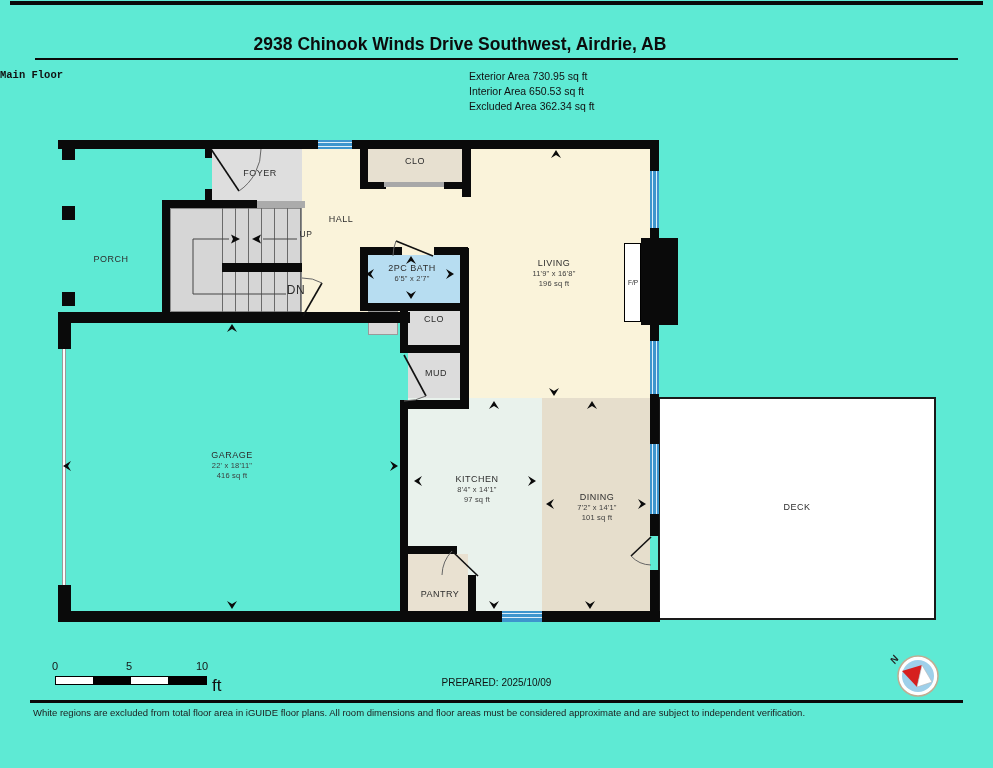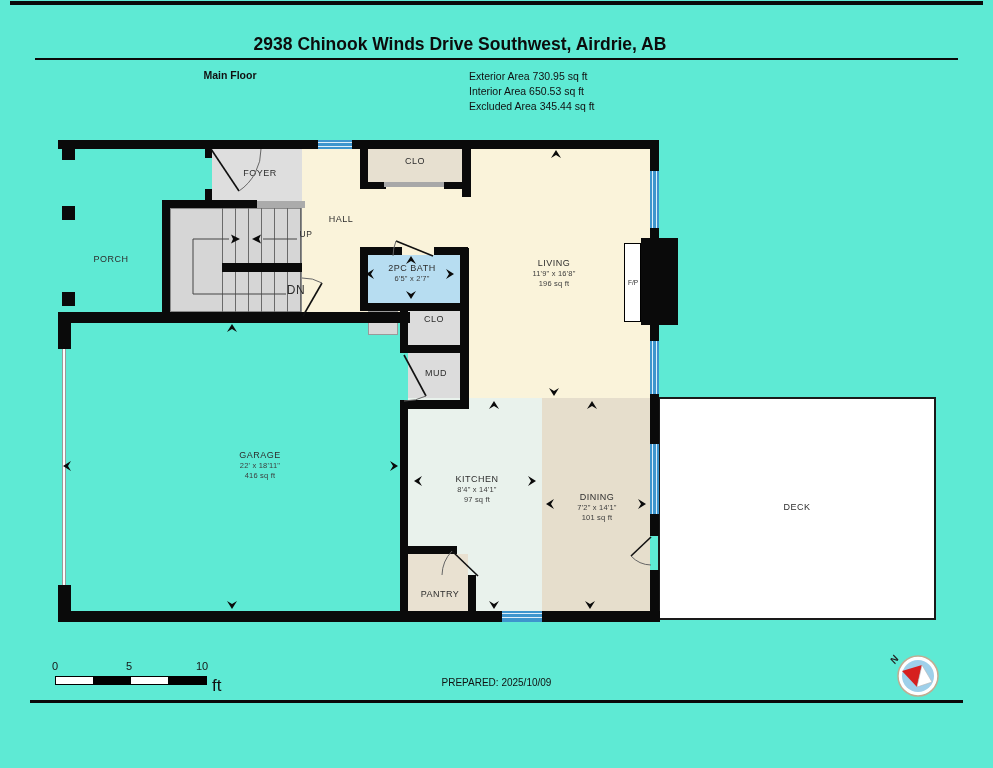--- a/index.html
+++ b/index.html
@@ -3,21 +3,21 @@
 <meta charset="utf-8">
 <style>
   html,body{margin:0;padding:0;background:#fff;}
   .page{position:relative;width:993px;height:768px;background:#5eead4;overflow:hidden;
         font-family:"Liberation Sans", sans-serif;color:#111;}
   .abs{position:absolute;}
   
   .topline{position:absolute;left:10px;top:1px;width:973px;height:4px;background:#0a0a0a;}
   .title{position:absolute;left:0;top:34px;width:920px;text-align:center;font-size:17.5px;font-weight:bold;color:#0c0c0c;}
   .titlerule{position:absolute;left:35px;top:58px;width:923px;height:2px;background:#0a0a0a;}
-  .floorlabel{position:absolute;left:0;top:69px;width:460px;text-align:center;font-size:10.5px;font-weight:bold;}
+  .floorlabel{position:absolute;left:0;top:69px;width:460px;text-align:left;font-size:10.5px;font-weight:bold;font-family:Liberation Mono, monospace;}
   .arealines{position:absolute;left:469px;top:69px;font-size:10.5px;line-height:15px;}
   .arealines div{white-space:nowrap;}
   .footrule{position:absolute;left:30px;top:700px;width:933px;height:3px;background:#0a0a0a;}
   .disclaimer{position:absolute;left:33px;top:707px;width:930px;text-align:left;font-size:9.5px;color:#1c1c1c;}
   .prepared{position:absolute;left:0;top:677px;width:993px;text-align:center;font-size:10px;color:#111;}
   
   .scalenums{position:absolute;top:660px;font-size:11px;color:#151515;}
   .scalebar{position:absolute;left:55px;top:676px;width:152px;height:9px;border:1px solid #000;box-sizing:border-box;
             background:repeating-linear-gradient(90deg,#fff 0 37.5px,#000 37.5px 75px);}
   .ftlabel{position:absolute;left:212px;top:676px;font-size:17px;}
@@ -44,21 +44,21 @@
 
 <div class="page">
 
   <div class="topline"></div>
   <div class="title">2938 Chinook Winds Drive Southwest, Airdrie, AB</div>
   <div class="titlerule"></div>
   <div class="floorlabel">Main Floor</div>
   <div class="arealines">
     <div>Exterior Area 730.95 sq ft</div>
     <div>Interior Area 650.53 sq ft</div>
-    <div>Excluded Area 345.44 sq ft</div>
+    <div>Excluded Area 362.34 sq ft</div>
   </div>
 
   <div id="plan" class="abs" style="left:0;top:0;width:993px;height:768px;">
 
     <div class="fill" style="left:302px;top:148px;width:168px;height:172px;background:#faf3da;"></div>
     <div class="fill" style="left:461px;top:148px;width:190px;height:250px;background:#faf3da;"></div>
     <div class="fill" style="left:212px;top:148px;width:90px;height:59px;background:#dedede;"></div>
     <div class="stairbox"></div>
     <div class="fill" style="left:368px;top:149px;width:94px;height:33px;background:#e7e0d0;"></div>
     <div class="fill" style="left:368px;top:255px;width:92px;height:48px;background:#b7ddf1;"></div>
@@ -89,21 +89,21 @@
       <div>2PC BATH</div>
       <div class="dims">6'5" x 2'7"</div>
     </div>
     <div class="lbl" style="left:434px;top:314px;">CLO</div>
     <div class="lbl" style="left:436px;top:368px;">MUD</div>
     <div class="lbl" style="left:554px;top:258px;">
       <div>LIVING</div>
       <div class="dims">11'9" x 16'8"</div>
       <div class="dims">196 sq ft</div>
     </div>
-    <div class="lbl" style="left:232px;top:450px;margin-left:28px;">
+    <div class="lbl" style="left:232px;top:450px;">
       <div>GARAGE</div>
       <div class="dims">22' x 18'11"</div>
       <div class="dims">416 sq ft</div>
     </div>
     <div class="lbl" style="left:477px;top:474px;">
       <div>KITCHEN</div>
       <div class="dims">8'4" x 14'1"</div>
       <div class="dims">97 sq ft</div>
     </div>
     <div class="lbl" style="left:597px;top:492px;">
@@ -201,20 +201,21 @@
       <div class="wall" style="left: 58px; top: 323px; width: 13px; height: 26px;"></div>
       <div class="wall" style="left: 58px; top: 585px; width: 13px; height: 26px;"></div>
       <div class="winV" style="left: 650px; top: 171px; width: 9px; height: 57px;"></div>
       <div class="winV" style="left: 650px; top: 341px; width: 9px; height: 53px;"></div>
       <div class="winV" style="left: 650px; top: 444px; width: 9px; height: 70px;"></div>
       <div class="winH" style="left: 318px; top: 140px; width: 34px; height: 9px;"></div>
       <div class="winH" style="left: 502px; top: 611px; width: 40px; height: 11px;"></div>
     </div>
 
   <div class="footrule"></div>
+  <div class="disclaimer">White regions are excluded from total floor area in iGUIDE floor plans. All room dimensions and floor areas must be considered approximate and are subject to independent verification.</div>
   <div class="prepared">PREPARED: 2025/10/09</div>
 
   <div class="scalenums" style="left:52px;">0</div>
   <div class="scalenums" style="left:126px;">5</div>
   <div class="scalenums" style="left:196px;">10</div>
   <div class="scalebar"></div>
   <div class="ftlabel">ft</div>
 
   <svg class="compass" width="62" height="56">
     <circle cx="32" cy="28" r="20" fill="#ffffff" stroke="#c0ac92" stroke-width="1.5"></circle>

